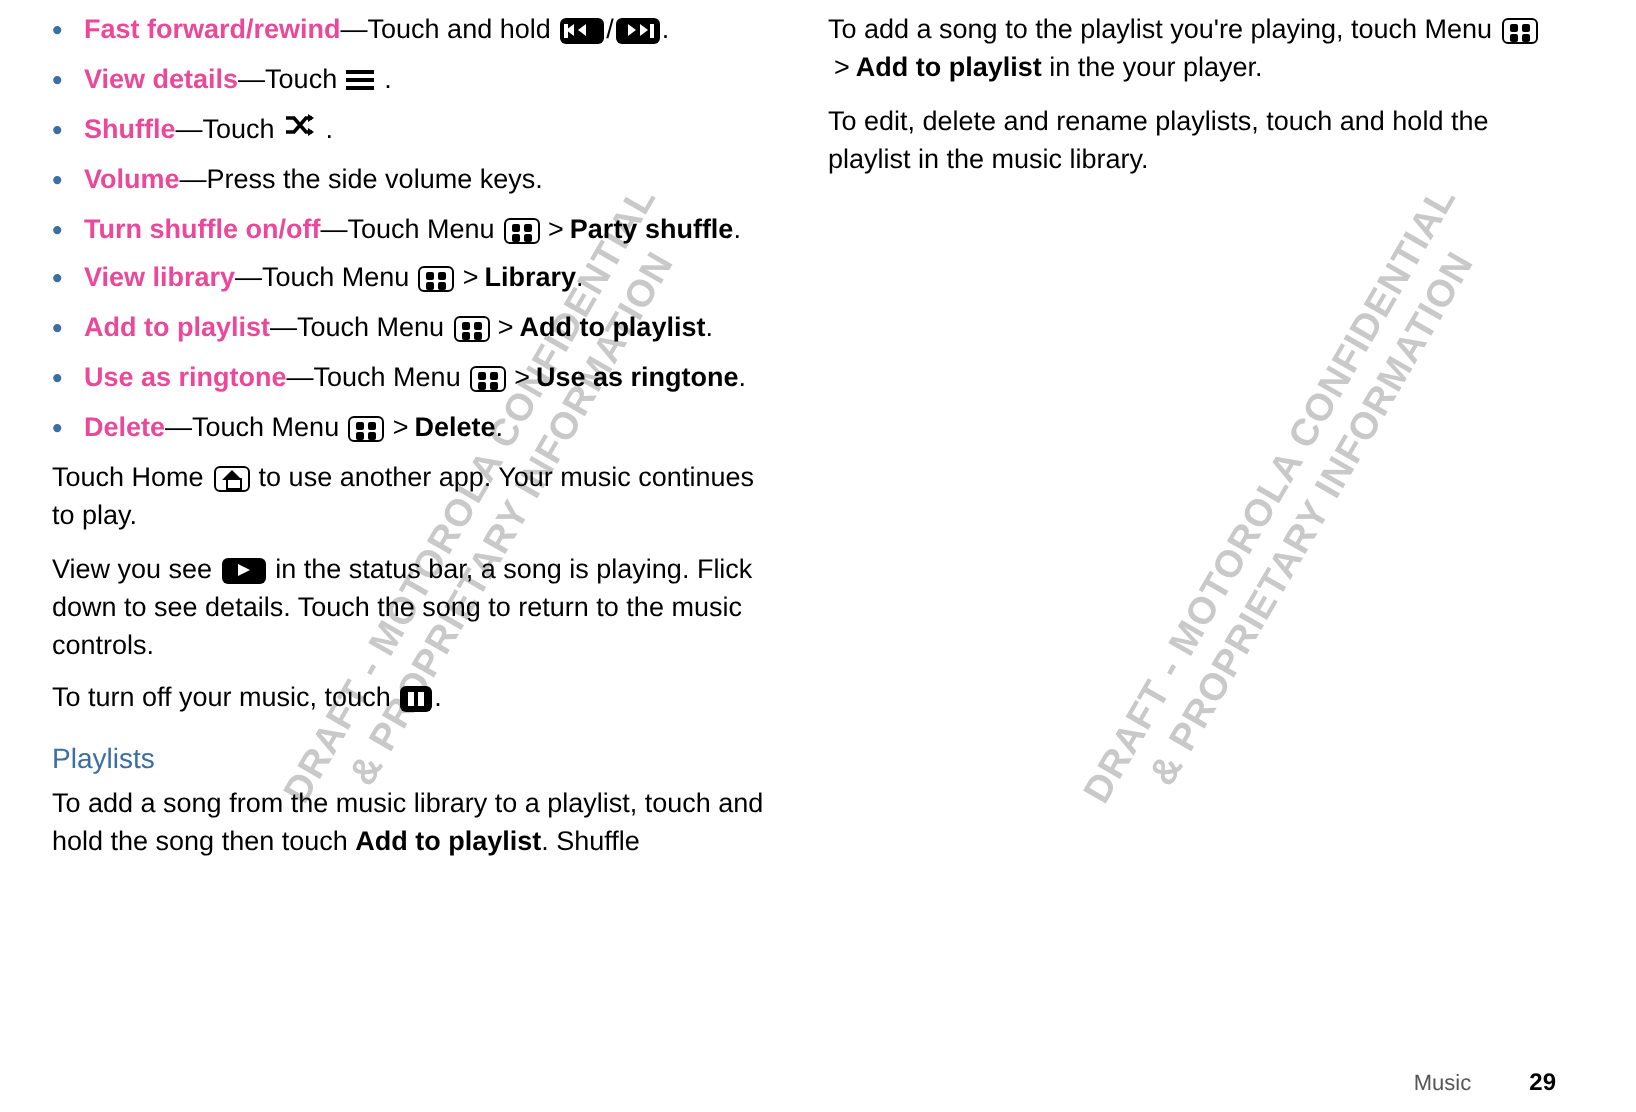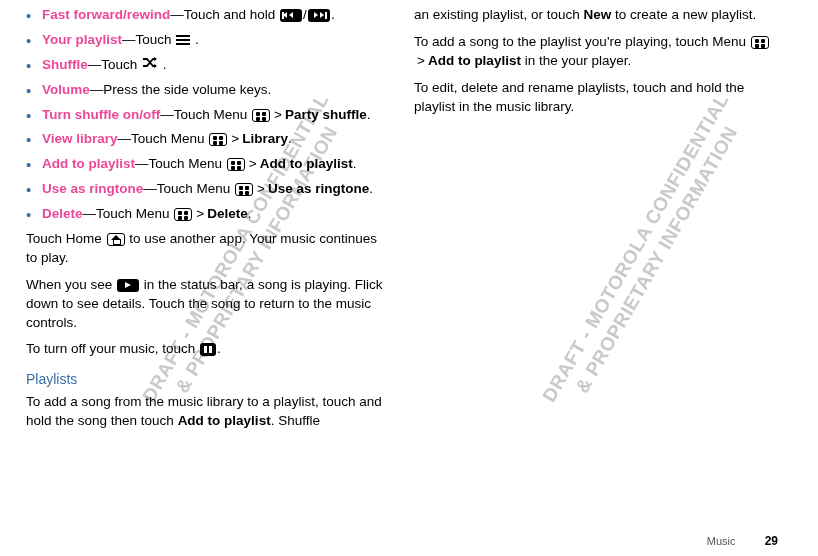--- a/index.html
+++ b/index.html
@@ -197,21 +197,21 @@
   <span>&amp; PROPRIETARY INFORMATION</span>
 </div>
 
 <div class="page content">
   <div class="col">
     <ul class="bullets">
       <li>
         <span class="kw">Fast forward/rewind</span><span>—Touch and hold </span><span class="icon icon-rewind"><span class="bar"></span></span><span>/</span><span class="icon icon-ffwd"><span class="bar"></span></span><span>.</span>
       </li>
       <li>
-        <span class="kw">Your playlist</span><span>—Touch </span><span class="icon icon-list"></span><span> .</span>
+        <span class="kw">View details</span><span>—Touch </span><span class="icon icon-list"></span><span> .</span>
       </li>
       <li>
         <span class="kw">Shuffle</span><span>—Touch </span><span class="icon"><svg width="16" height="13" viewBox="0 0 16 13">
               <path d="M1 3 L5 3 L11 10 L14 10 M1 10 L5 10 L11 3 L14 3" stroke="#000" stroke-width="1.8" fill="none"></path>
               <path d="M12 1 L15 3 L12 5 Z M12 8 L15 10 L12 12 Z" fill="#000"></path>
             </svg></span><span> .</span>
       </li>
       <li>
         <span class="kw">Volume</span><span>—Press the side volume keys.</span>
       </li>
@@ -229,36 +229,33 @@
       </li>
       <li>
         <span class="kw">Delete</span><span>—Touch Menu </span><span class="icon icon-menu"></span><span class="gt">&gt;</span><span class="bold">Delete</span><span>.</span>
       </li>
     </ul>
 
     <p>
       <span>Touch Home </span><span class="icon icon-home"></span><span> to use another app. Your music continues to play.</span>
     </p>
     <p>
-      <span>When you see </span><span class="icon icon-play"></span><span> in the status bar, a song is playing. Flick down to see details. Touch the song to return to the music controls.</span>
+      <span>View you see </span><span class="icon icon-play"></span><span> in the status bar, a song is playing. Flick down to see details. Touch the song to return to the music controls.</span>
     </p>
     <p>
       <span>To turn off your music, touch </span><span class="icon icon-pause"></span><span>.</span>
     </p>
 
     <div class="section-head">Playlists</div>
     <p>
       <span>To add a song from the music library to a playlist, touch and hold the song then touch </span><span class="bold">Add to playlist</span><span>. Shuffle</span>
     </p>
   </div>
 
   <div class="col">
-    <p>
-      <span>an existing playlist, or touch </span><span class="bold">New</span><span> to create a new playlist.</span>
-    </p>
     <p>
       <span>To add a song to the playlist you're playing, touch Menu </span><span class="icon icon-menu"></span><span class="gt">&gt;</span><span class="bold">Add to playlist</span><span> in the your player.</span>
     </p>
     <p>To edit, delete and rename playlists, touch and hold the playlist in the music library.</p>
   </div>
 </div>
 
 <div class="footer">
   <span>Music</span>
   <span class="pg">29</span>

